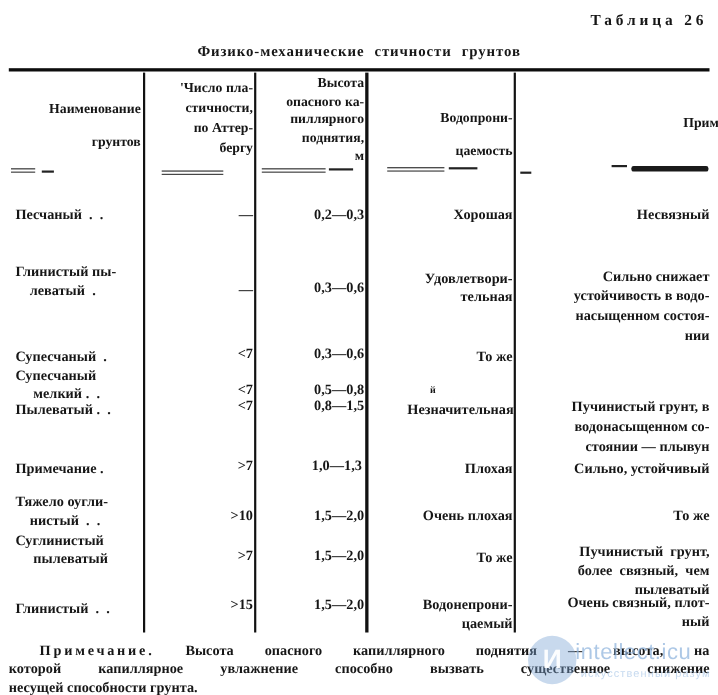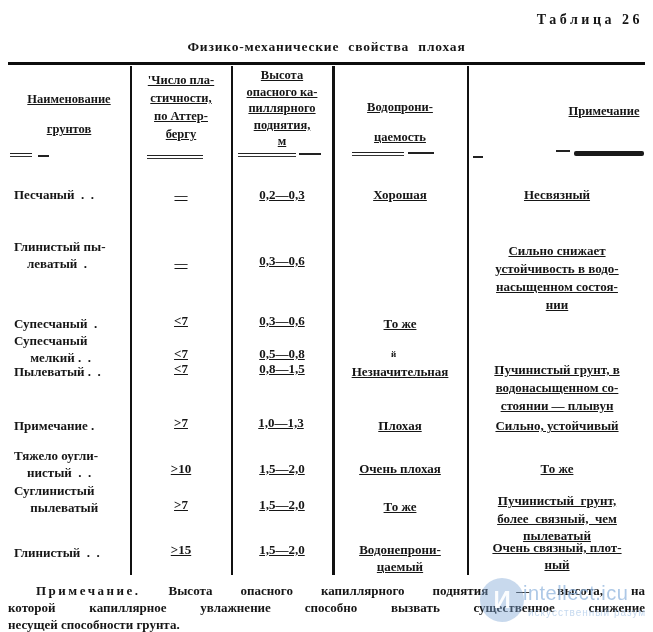--- a/index.html
+++ b/index.html
@@ -6,21 +6,21 @@
   #page{
     position:relative; width:653px; height:632px; background:#fff;
     font-family:"Liberation Serif","DejaVu Serif",serif;
     color:#161616; overflow:hidden;
   }
   .abs{position:absolute;}
   .cell{
     position:absolute; font-weight:bold; font-size:13px; line-height:17px;
     white-space:pre; color:#161616;
   }
-  .ctr{text-align:center;text-decoration:underline;}
+  .ctr{text-align:right;}
   .hdr{font-size:12.5px;}
   .vline{position:absolute; top:66px; height:509px; width:2px; background:#111;}
   .dbl{position:absolute; height:2px; border-top:1.5px solid #222; border-bottom:1px solid #333;}
   .thin{position:absolute; height:1.5px; background:#222;}
   #toprule{position:absolute; left:8px; top:62px; width:637px; height:3px; background:#0d0d0d;}
   .caption{
     position:absolute; top:12px; right:10px; font-size:14px; font-weight:bold;
     letter-spacing:3.5px; white-space:pre;
   }
   .title{
@@ -50,21 +50,21 @@
     position:absolute; left:50px; top:31px; font-family:"Liberation Sans",sans-serif;
     font-size:10px; color:rgba(150,185,225,0.55); letter-spacing:1px;
   }
 </style>
 </head>
 <body>
 
 <div id="page">
 
   <div class="caption">Таблица 26</div>
-  <div class="title">Физико-механические свойства плохая</div>
+  <div class="title">Физико-механические стичности грунтов</div>
 
   <div id="toprule"></div>
 
   <div class="vline" style="left:130px;"></div>
   <div class="vline" style="left:231px;"></div>
   <div class="vline" style="left:332px; width:2.5px;"></div>
   <div class="vline" style="left:467px;"></div>
 
   <div class="cell hdr ctr" style="left:10px; top:84px; width:118px; line-height:30px;">Наименование
 грунтов</div>
@@ -95,20 +95,22 @@
   <div class="cell" style="left:14px; top:186px; width:114px;">Песчаный  .  .</div>
   <div class="cell ctr" style="left:132px; top:186px; width:98px;">—</div>
   <div class="cell ctr" style="left:233px; top:186px; width:98px;">0,2—0,3</div>
   <div class="cell ctr" style="left:334px; top:186px; width:132px;">Хорошая</div>
   <div class="cell ctr" style="left:469px; top:186px; width:176px;">Несвязный</div>
 
   <div class="cell" style="left:14px; top:238px; width:114px;">Глинистый пы-
     леватый  .</div>
   <div class="cell ctr" style="left:132px; top:254px; width:98px;">—</div>
   <div class="cell ctr" style="left:233px; top:252px; width:98px;">0,3—0,6</div>
+  <div class="cell ctr" style="left:334px; top:244px; width:132px;">Удовлетвори-
+тельная</div>
   <div class="cell ctr" style="left:469px; top:242px; width:176px; line-height:18px;">Сильно снижает
 устойчивость в водо-
 насыщенном состоя-
 нии</div>
 
   <div class="cell" style="left:14px; top:315px; width:114px;">Супесчаный  .</div>
   <div class="cell ctr" style="left:132px; top:312px; width:98px;">&lt;7</div>
   <div class="cell ctr" style="left:233px; top:312px; width:98px;">0,3—0,6</div>
   <div class="cell ctr" style="left:334px; top:315px; width:132px;">То же</div>
 

